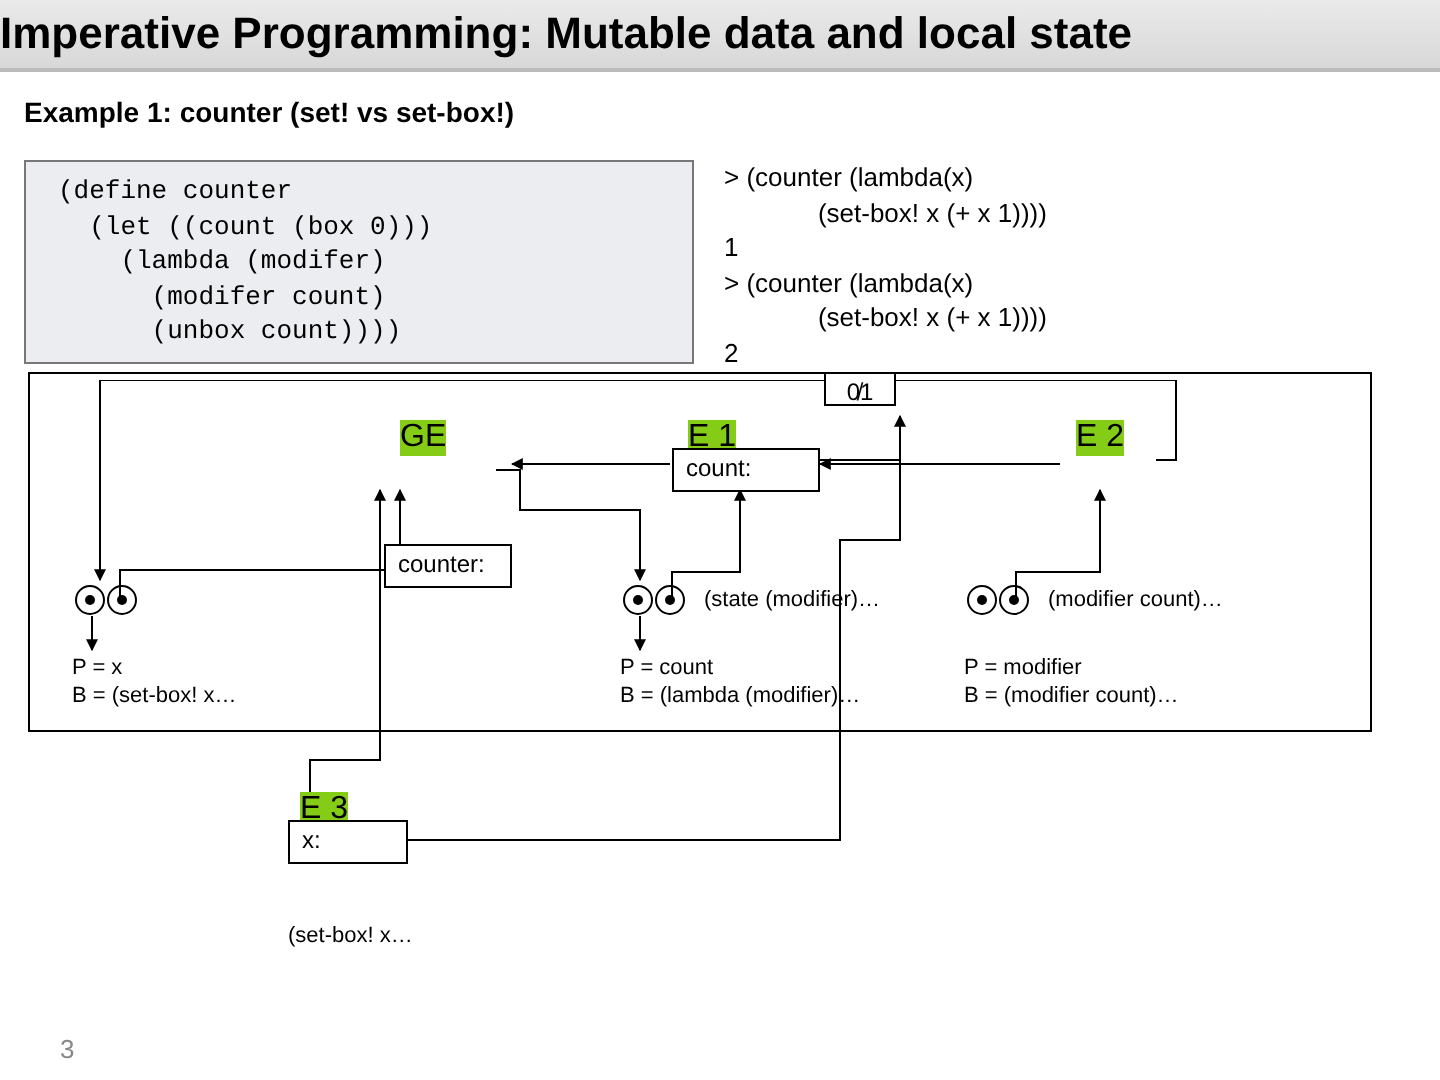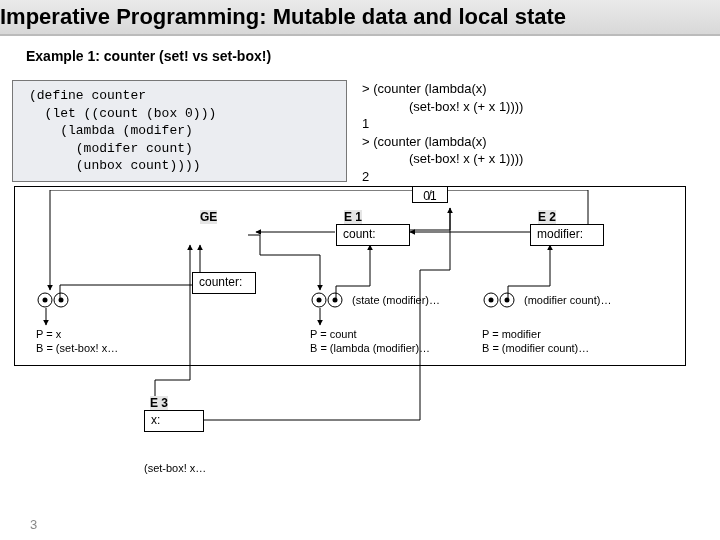--- a/index.html
+++ b/index.html
@@ -17,21 +17,21 @@
     background: linear-gradient(#eaeaea, #d8d8d8);
     border-bottom: 2px solid #bbb;
     padding: 4px 0;
     font-size: 22px;
     font-weight: bold;
     color: #000;
   }
   .subtitle {
     font-size: 14px;
     font-weight: bold;
-    padding: 12px 12px 6px 26px;
+    padding: 12px 12px 6px 12px;
   }
   .code-block-left {
     position: absolute;
     left: 12px;
     top: 80px;
     width: 335px;
     border: 1px solid #777;
     background: #ebedf1;
     font-family: "Courier New", monospace;
     font-size: 13px;
@@ -58,23 +58,23 @@
   .box {
     position: absolute;
     border: 1px solid #000;
     background: #fff;
     font-size: 12px;
     padding: 2px 6px;
     white-space: nowrap;
   }
   .box-label {
     position: absolute;
-    font-size: 12px;
-    font-weight: bold;
-    background: #e5e5e5;
+    font-size: 16px;
+    font-weight: normal;
+    background: #84cc16;
   }
   .small-text {
     position: absolute;
     font-size: 11px;
     white-space: nowrap;
   }
   .closure {
     position: absolute;
   }
   .closure svg { display: block; }
@@ -154,21 +154,20 @@
 
   <div class="box-label" style="left:190px; top:20px;">GE</div>
   <div class="box" style="left:182px; top:34px; width:64px; height:22px;margin-top:48px;">counter:</div>
 
   <div class="box-label" style="left:334px; top:20px;">E 1</div>
   <div class="box" style="left:326px; top:34px; width:74px; height:22px;">count:</div>
 
   <div class="box" style="left:402px; top:-4px; width:36px; height:17px; text-align:center;">0̸1</div>
 
   <div class="box-label" style="left:528px; top:20px;">E 2</div>
-  <div class="box" style="left:520px; top:34px; width:74px; height:22px;">modifier:</div>
 
   <div class="closure" style="left:26px; top:100px;">
     <svg width="36" height="20">
         <circle cx="9" cy="10" r="7" fill="none" stroke="#000"></circle>
         <circle cx="9" cy="10" r="2.5" fill="#000"></circle>
         <circle cx="25" cy="10" r="7" fill="none" stroke="#000"></circle>
         <circle cx="25" cy="10" r="2.5" fill="#000"></circle>
       </svg>
   </div>
   <div class="small-text" style="left:26px; top:138px;">P = x</div>

